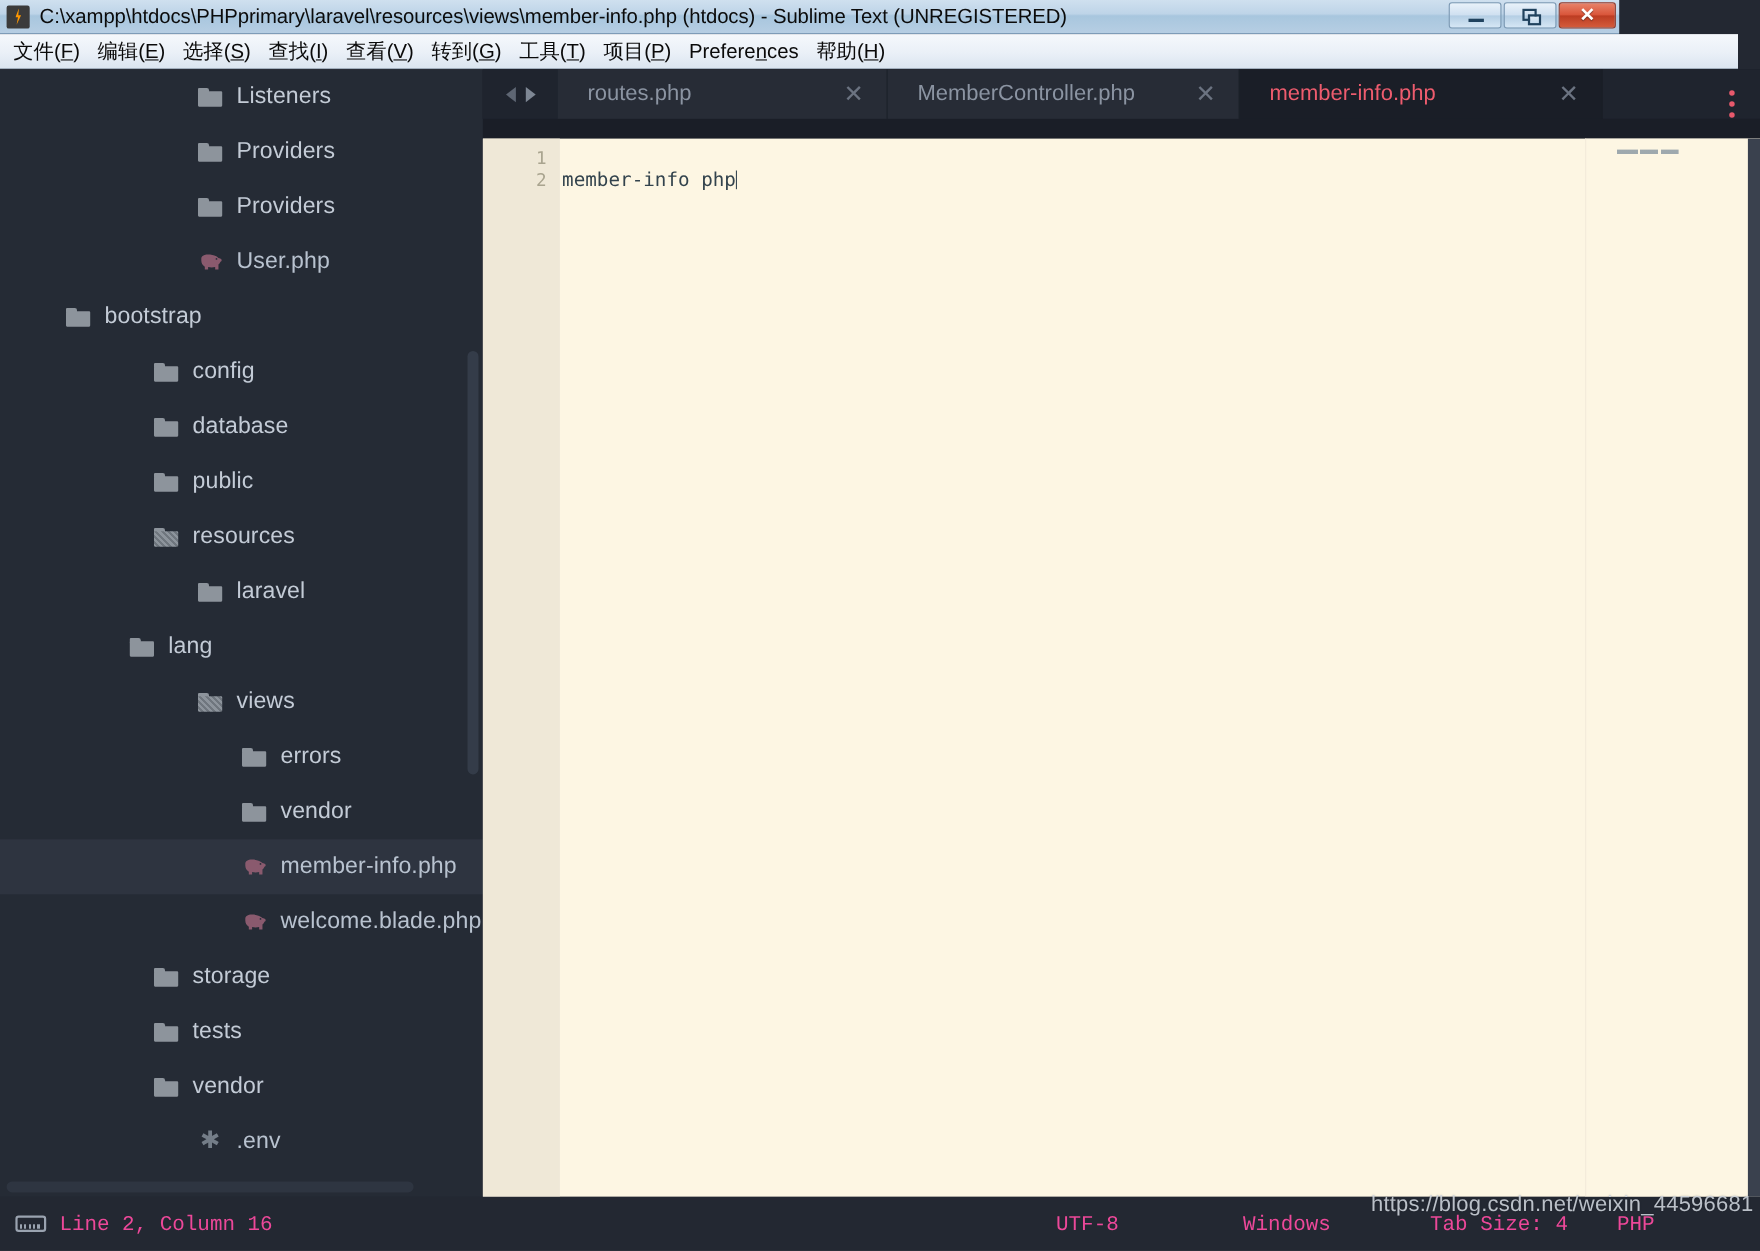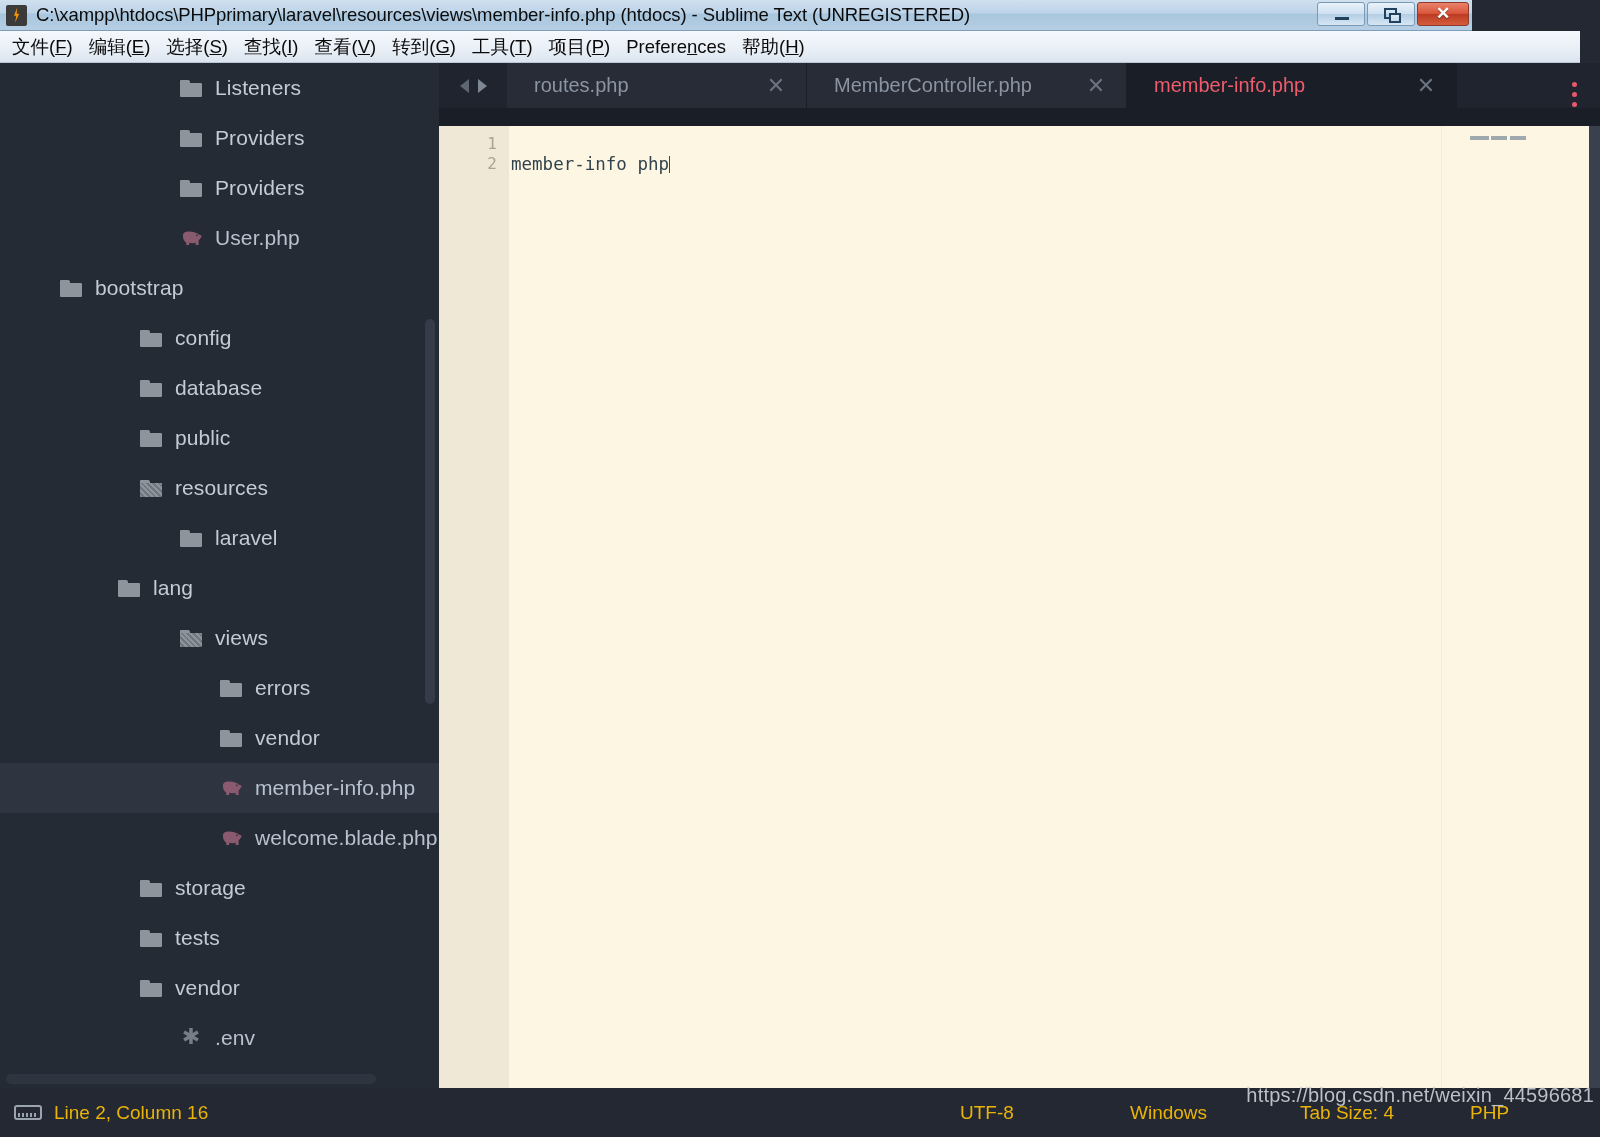--- a/index.html
+++ b/index.html
@@ -396,22 +396,23 @@
   }
   .status-kbd::after {
     content: "";
     position: absolute;
     left: 2px; bottom: 1px;
     width: 20px; height: 4px;
     background: repeating-linear-gradient(to right, #9aa3b0 0 2px, transparent 2px 4px);
   }
   .status-text {
     font-size: 19px;
-    color: #eab308;
+    color: #ec4899;
     white-space: nowrap;
+    font-family: Liberation Mono, monospace;
   }
   .status-right {
     position: absolute;
     right: 0; top: 0;
     height: 49px;
     display: flex;
     align-items: center;
   }
   .status-right .status-text { margin-right: 0; }
   .status-slot {

